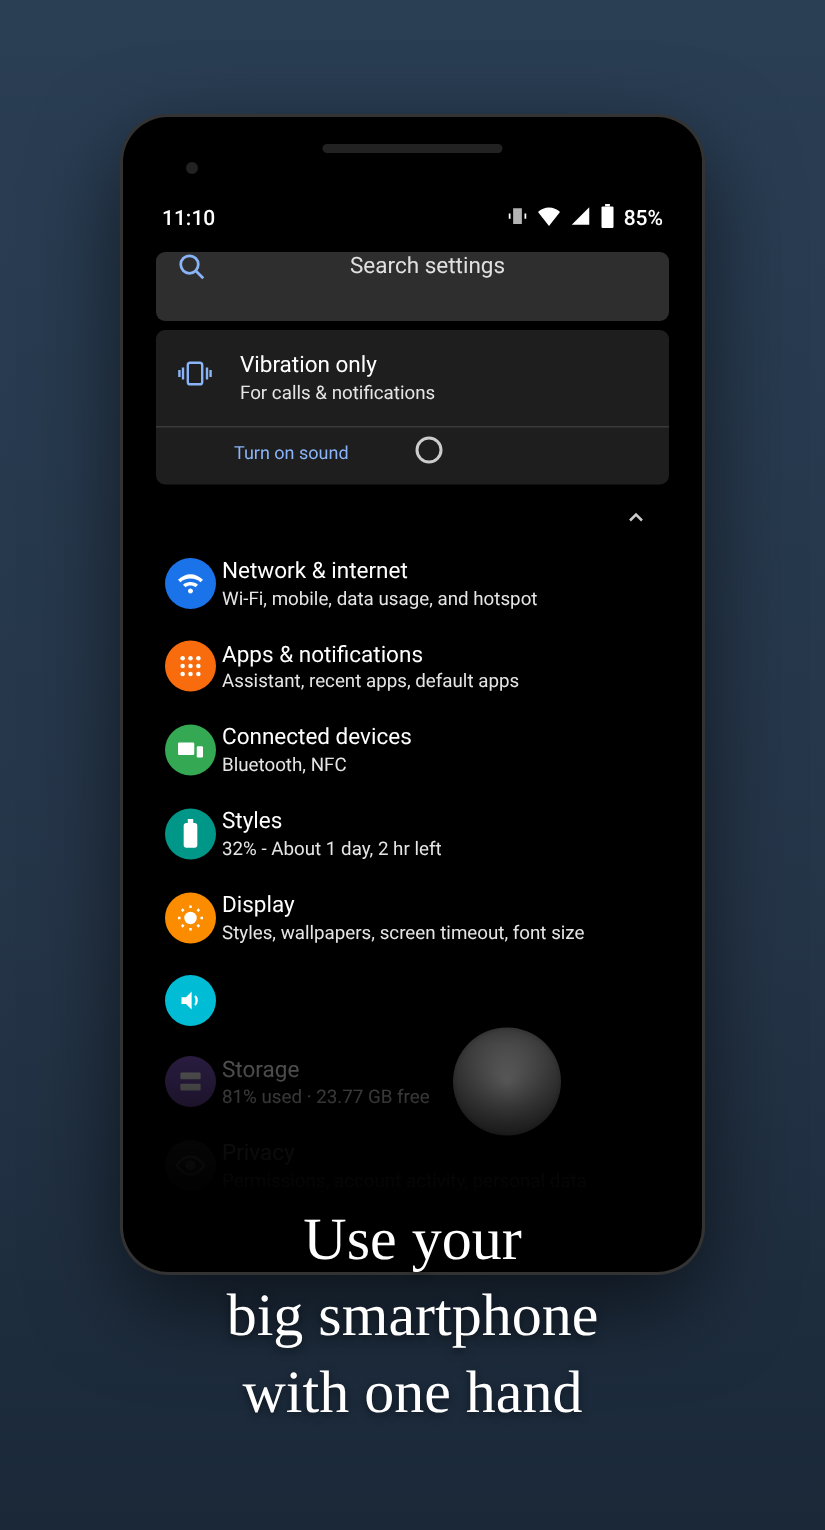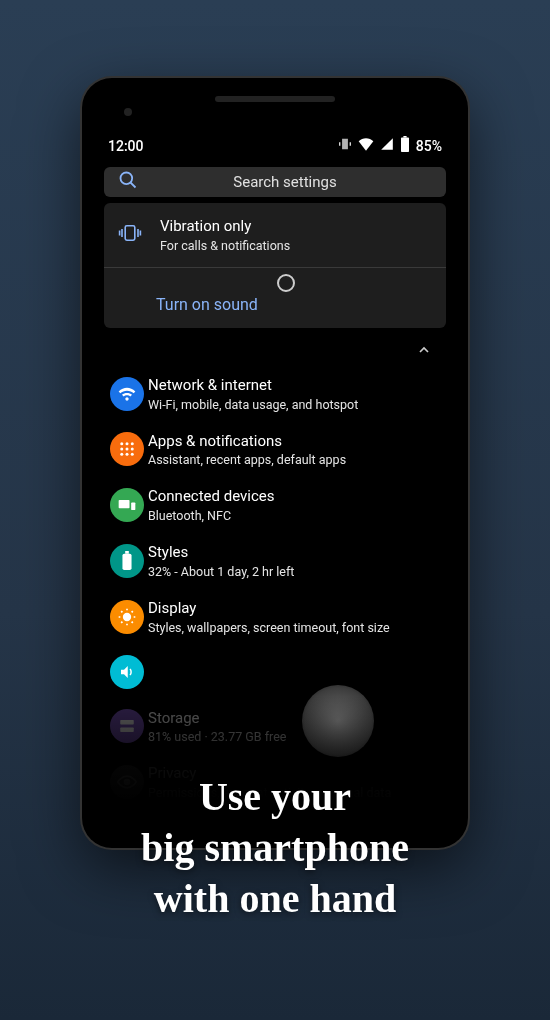--- a/index.html
+++ b/index.html
@@ -56,25 +56,25 @@
     justify-content: space-between;
     align-items: center;
     padding: 8px 14px 6px;
     color: #fff;
     font-size: 14px;
     font-weight: 500;
   }
   .sb-right { display: flex; align-items: center; gap: 6px; }
   .search-box {
     margin: 6px 10px;
-    height: 30px;
+    height: 46px;
     background: #2e2e2e;
     border-radius: 6px;
     display: flex;
-    align-items: center;
+    align-items: flex-start;
     padding: 0 14px;
     color: #e0e0e0;
     font-size: 15px;
     gap: 30px;
   }
   .search-placeholder {
     flex: 1;
     text-align: center;
     padding-right: 30px;
     color: #e0e0e0;
@@ -88,23 +88,23 @@
   .card-row {
     display: flex;
     align-items: center;
     padding: 14px;
     gap: 18px;
   }
   .card-row + .card-link {
     border-top: 1px solid #3a3a3a;
   }
   .card-link {
-    padding: 27px 14px 14px 52px;
+    padding: 10px 14px 14px 52px;
     color: #8ab4f8;
-    font-size: 16px;
+    font-size: 12px;
     position: relative;
   }
   .ring-indicator {
     position: absolute;
     left: 173px;
     top: 6px;
     width: 18px;
     height: 18px;
     border: 2px solid #ccc;
     border-radius: 50%;
@@ -158,42 +158,42 @@
   .fade-bottom {
     position: absolute;
     left: 0; right: 0; bottom: 0;
     height: 140px;
     background: linear-gradient(to bottom, rgba(0,0,0,0) 0%, #000 80%);
     pointer-events: none;
   }
   .caption {
     position: absolute;
     left: 0; right: 0;
-    top: 771px;
+    top: 800px;
     text-align: center;
     color: #fff;
     font-family: Georgia, "Times New Roman", serif;
-    font-weight: 700;
+    font-weight: 400;
     font-size: 40px;
     line-height: 1.28;
     text-shadow: 0 2px 6px rgba(0,0,0,.5);
     white-space: pre-line;
   }
 </style>
 </head>
 <body>
 
 <div class="phone-frame">
 
   <div class="speaker"></div>
   <div class="cam"></div>
 
   <div class="screen">
     <div class="statusbar">
-      <span>12:00</span>
+      <span>11:10</span>
       <div class="sb-right">
         <span><svg width="14" height="14" viewBox="0 0 24 24" fill="#fff">
               <path d="M7 3h10v18H7z" opacity=".7"></path>
               <path d="M3 9v6M21 9v6" stroke="#fff" stroke-width="2"></path>
             </svg></span>
         <span><svg width="16" height="14" viewBox="0 0 24 20" fill="#fff">
               <path d="M12 20L1 6c6-6 16-6 22 0L12 20z"></path>
             </svg></span>
         <span><svg width="14" height="14" viewBox="0 0 24 24" fill="#fff">
               <path d="M2 22L22 2v20z"></path>

